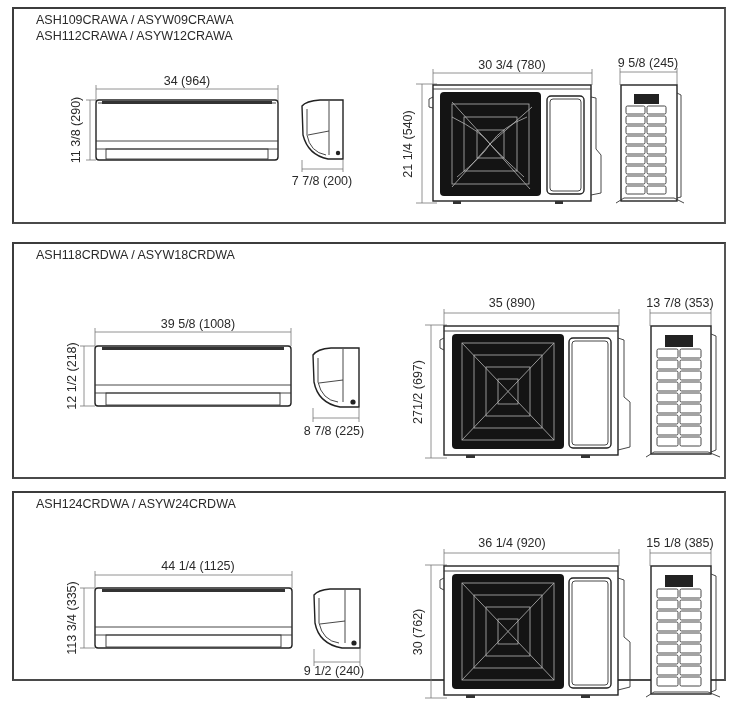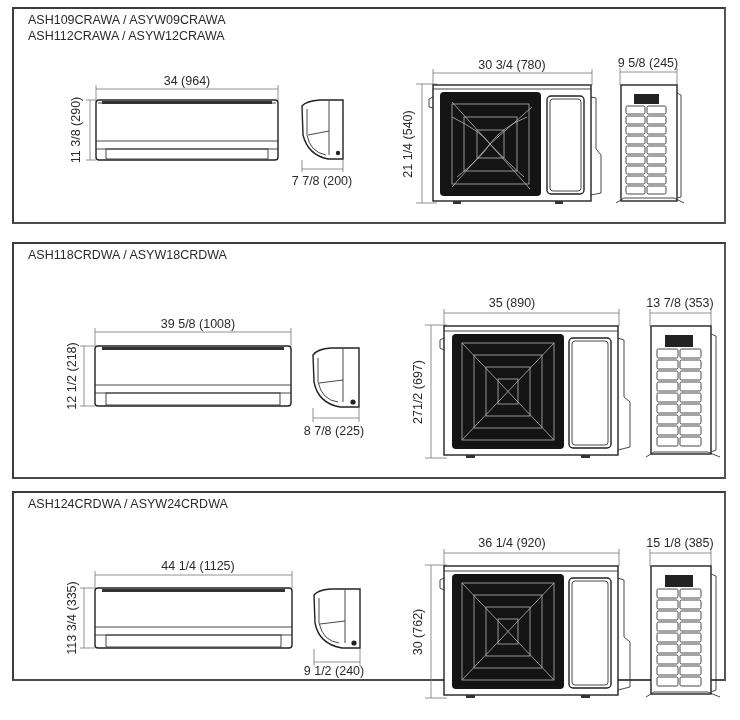--- a/index.html
+++ b/index.html
@@ -1,20 +1,20 @@
 <!DOCTYPE html>
 <html><head>
 <meta charset="utf-8">
 <style>
   html, body { margin: 0; padding: 0; background: #ffffff; }
   body { width: 740px; height: 720px; position: relative; overflow: hidden;
          font-family: "Liberation Sans", sans-serif; color: #222; }
   .panel { position: absolute; left: 12px; width: 714px; border: 2px solid #3c3c3c;
            border-right-color: #555; border-bottom-color: #4a4a4a; box-sizing: border-box; background: #fff; }
-  .panel .title { position: absolute; left: 14px; top: 3px; font-size: 12.5px; line-height: 16px;
+  .panel .title { position: absolute; left: 22px; top: 3px; font-size: 12.5px; line-height: 16px;
                   color: #2a2a2a; white-space: pre-line; }
   .panel svg { position: absolute; left: -2px; top: -2px; overflow: visible; }
   .dim { font-family: "Liberation Sans", sans-serif; font-size: 12.5px; fill: #2a2a2a; }
   .dimline { stroke: #777; stroke-width: 0.8; fill: none; }
   .outline { stroke: #222; stroke-width: 1.4; fill: #fff; }
   .thin { stroke: #333; stroke-width: 0.9; fill: none; }
 </style>
 </head>
 <body>
 

